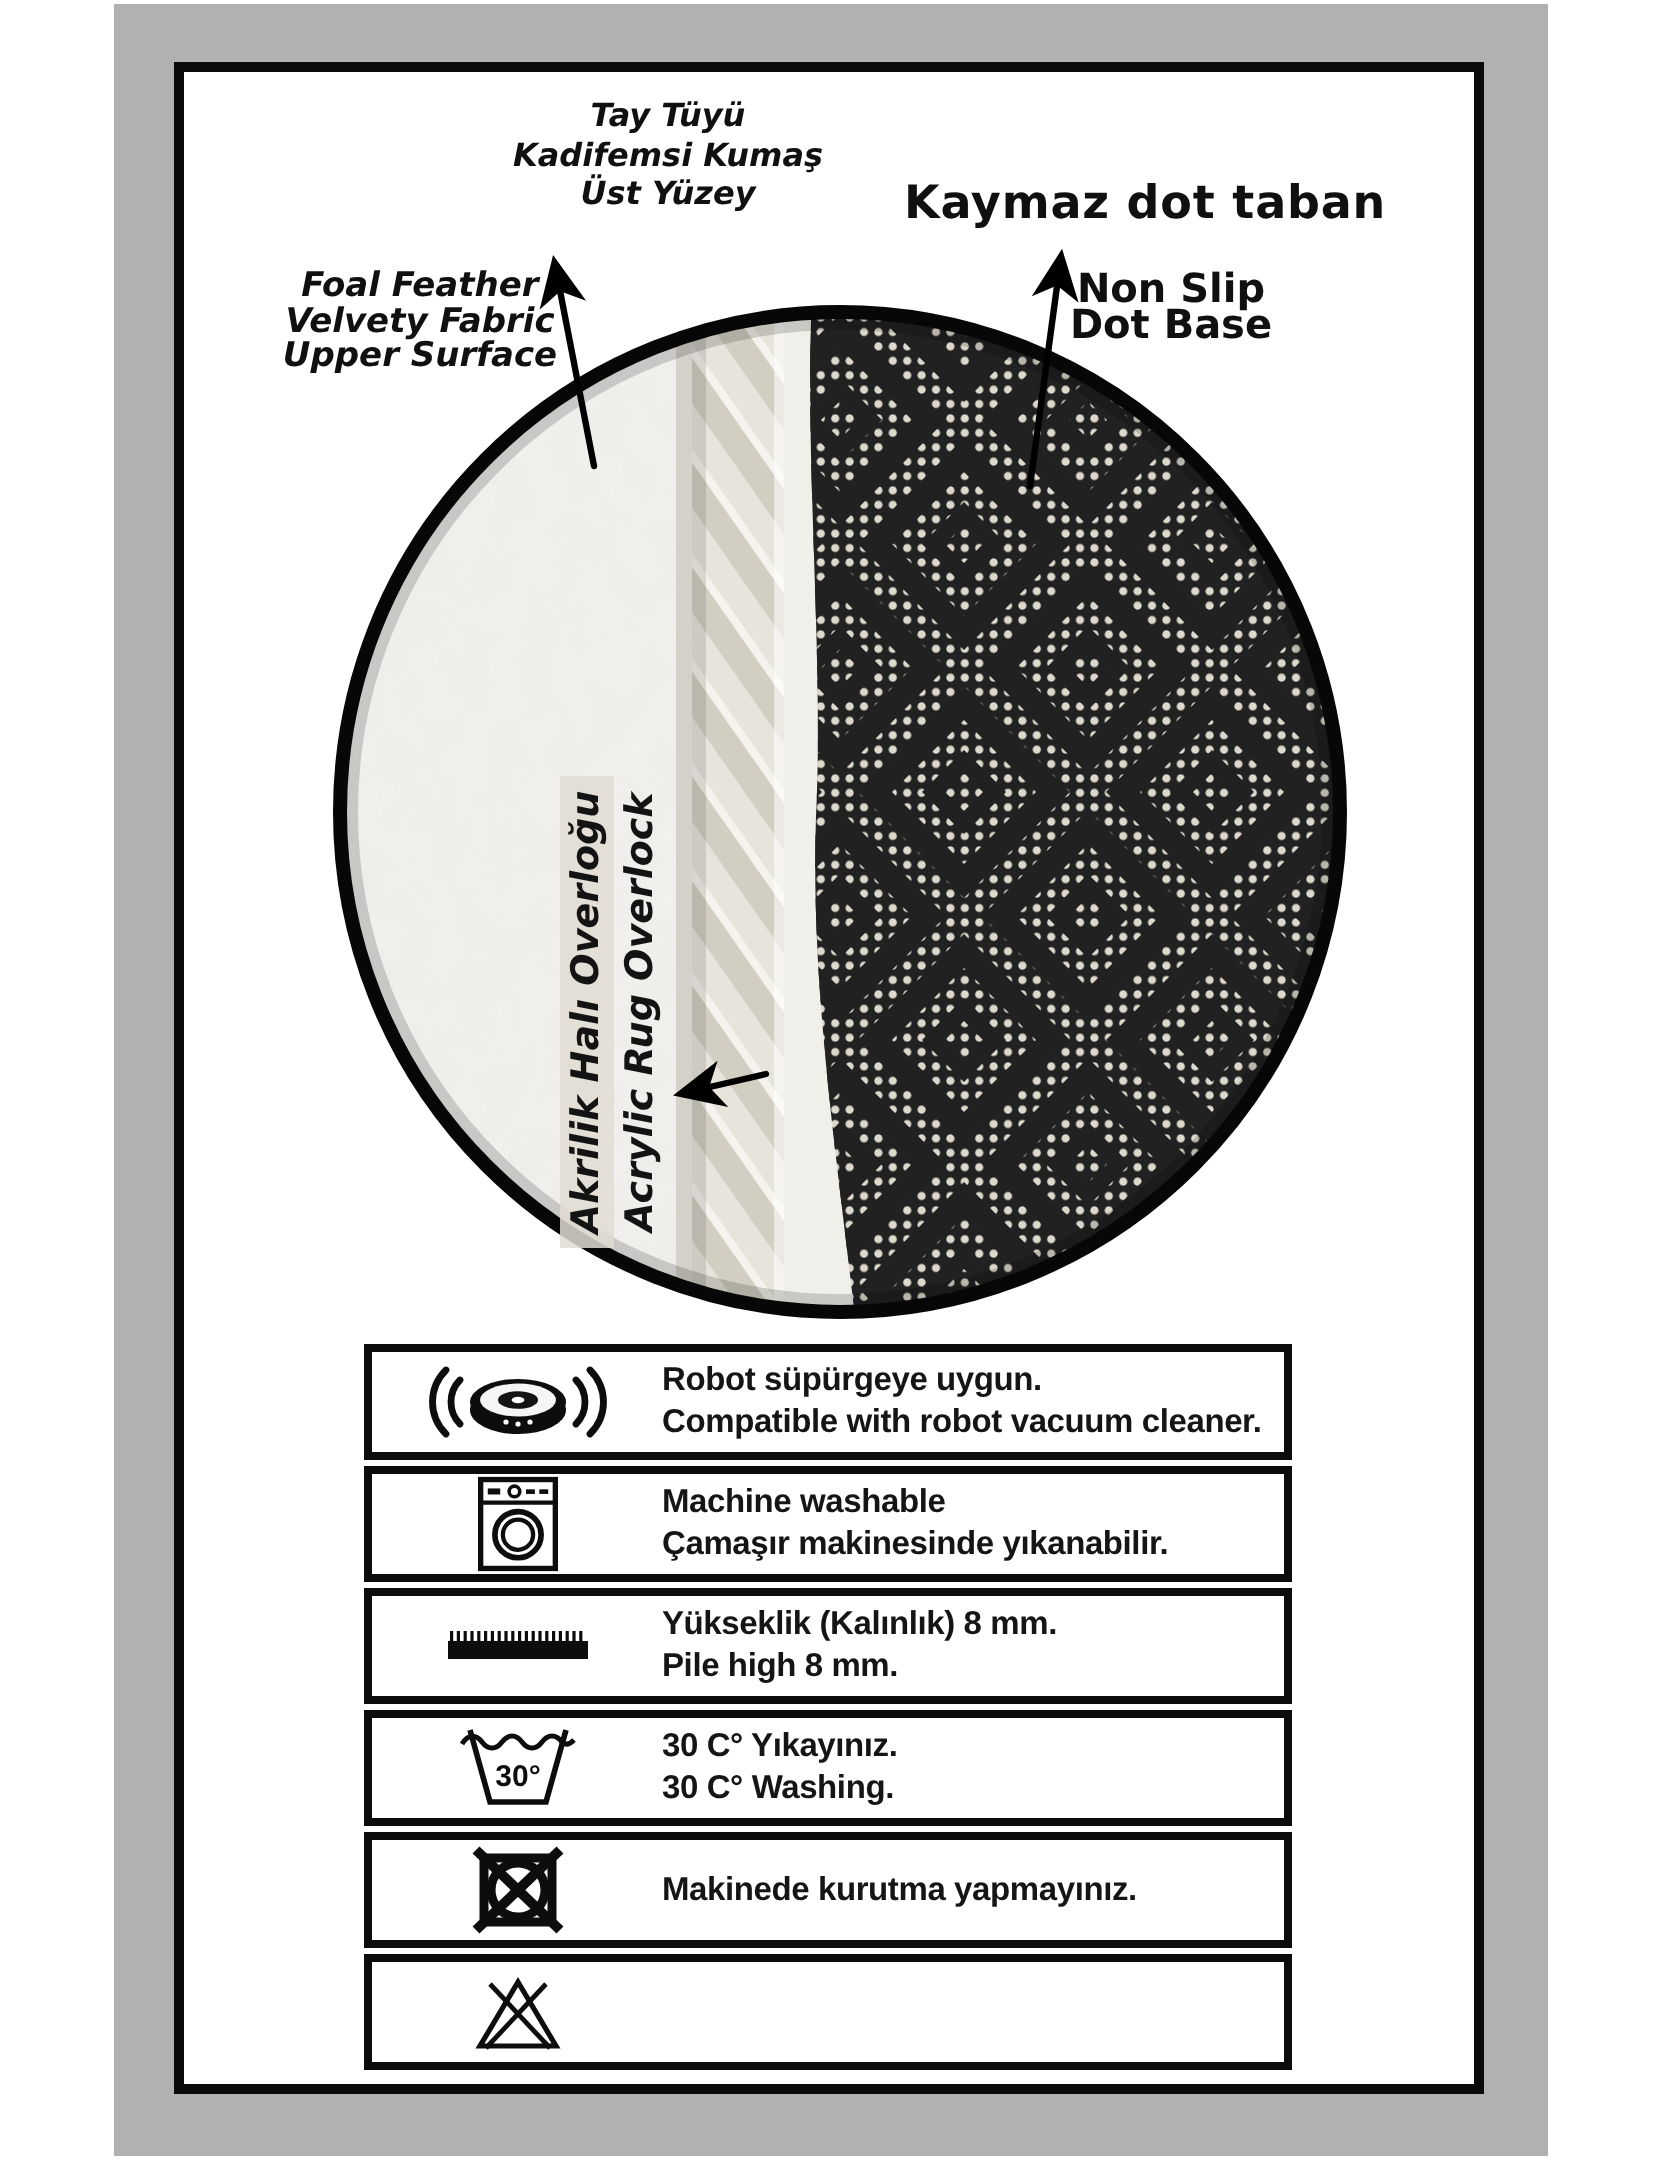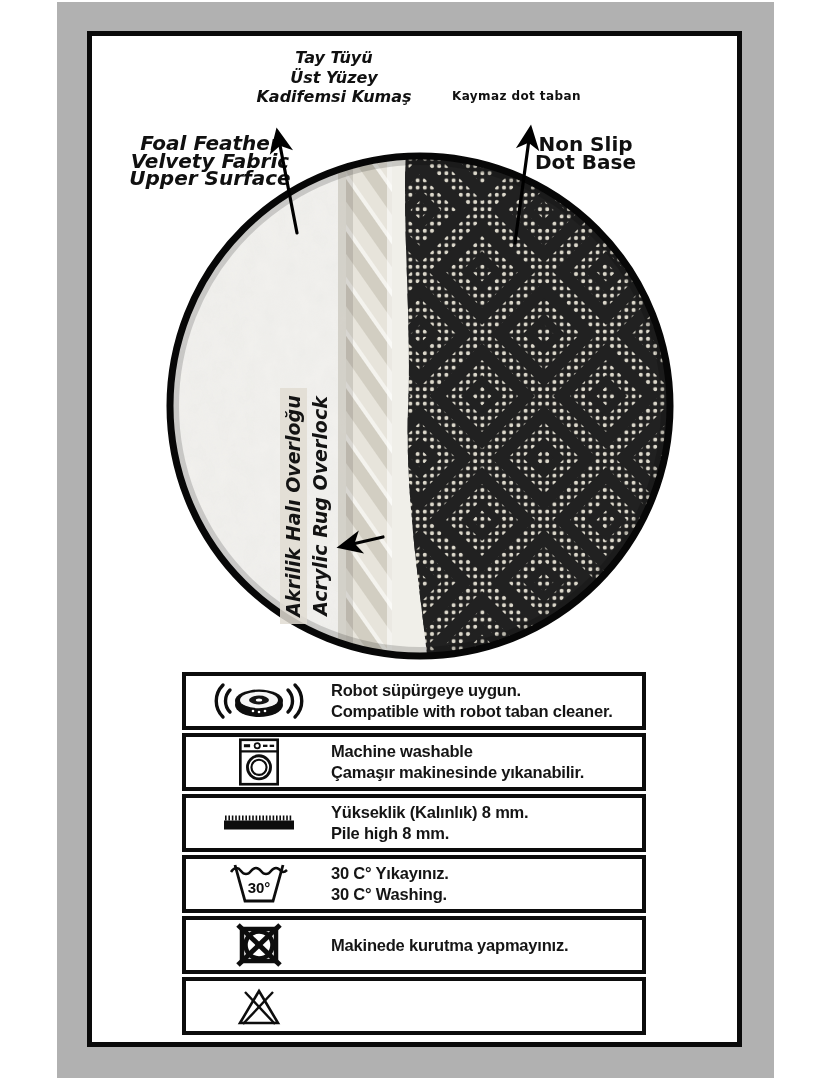--- a/index.html
+++ b/index.html
@@ -5,22 +5,22 @@
   html,body { margin:0; padding:0; }
   body { width:830px; height:1080px; background:#ffffff; overflow:hidden;
          font-family:"Liberation Sans", sans-serif; }
   .page { position:relative; width:830px; height:1080px; background:#ffffff; }
   .gray-frame { position:absolute; left:57px; top:2px; width:717px; height:1076px; background:#b1b1b1; }
   .card { position:absolute; left:87px; top:31px; width:655px; height:1016px;
           box-sizing:border-box; border:5px solid #0a0a0a; background:#ffffff; }
 
   .ann { position:absolute; font-family:"DejaVu Sans", sans-serif; font-weight:bold; color:#101010; }
   .tay     { left:142px; top:12px;  width:200px; text-align:center; font-style:italic; font-size:16px;  line-height:19.5px; }
-  .foal    { left:28px;  top:99px;  width:180px; text-align:center; font-style:italic; font-size:20px; line-height:17.5px; }
-  .kaymaz  { left:360px; top:53px;  font-size:12px; letter-spacing:0.4px; white-space:nowrap; }
+  .foal    { left:28px;  top:99px;  width:180px; text-align:center; font-style:italic; font-size:17px; line-height:17.5px; }
+  .kaymaz  { left:360px; top:53px;  font-size:23px; letter-spacing:0.4px; white-space:nowrap; }
   .nonslip { left:436px; top:100px; width:115px; text-align:center; font-size:20px; line-height:17.5px; }
 
   .rug { position:absolute; left:70px; top:112px; }
 
   .overlock { position:absolute; left:88px; top:440px; width:260px; height:60px;
               transform:rotate(-90deg); display:flex; flex-direction:column; align-items:center;
               font-family:"DejaVu Sans", sans-serif; font-style:italic; font-weight:bold;
               font-size:19px; line-height:27px; color:#131313; white-space:nowrap; }
   .ov-tr { background:rgba(224,220,210,0.85); padding:0 7px; }
 
@@ -36,22 +36,22 @@
 </head>
 <body>
 
 <div class="page">
   <div class="gray-frame"></div>
 
   <div class="card">
 
     <div class="ann tay">
       <div>Tay Tüyü</div>
+      <div>Kadifemsi Kumaş</div>
       <div>Üst Yüzey</div>
-      <div>Kadifemsi Kumaş</div>
     </div>
 
     <div class="ann foal">
       <div>Foal Feather</div>
       <div>Velvety Fabric</div>
       <div>Upper Surface</div>
     </div>
 
     <div class="ann kaymaz">Kaymaz dot taban</div>
 
@@ -164,21 +164,21 @@
             <ellipse cx="50" cy="21" rx="19" ry="8.2" fill="#f5f5f5"></ellipse>
             <ellipse cx="50" cy="21" rx="10" ry="4.4" fill="#141414"></ellipse>
             <ellipse cx="50" cy="21" rx="3.2" ry="1.6" fill="#ffffff"></ellipse>
             <circle cx="44" cy="32" r="1.3" fill="#ffffff"></circle>
             <circle cx="50" cy="33" r="1.3" fill="#ffffff"></circle>
             <circle cx="56" cy="32" r="1.3" fill="#ffffff"></circle>
           </svg>
         </div>
         <div class="text-cell">
           <div>Robot süpürgeye uygun.</div>
-          <div>Compatible with robot taban cleaner.</div>
+          <div>Compatible with robot vacuum cleaner.</div>
         </div>
       </div>
 
       <div class="care-row">
         <div class="icon-cell">
           <svg width="42" height="48" viewBox="0 0 46 54">
             <rect x="2" y="2" width="42" height="50" fill="none" stroke="#0d0d0d" stroke-width="3"></rect>
             <line x1="2" y1="15" x2="44" y2="15" stroke="#0d0d0d" stroke-width="2.4"></line>
             <rect x="6" y="7" width="7" height="3.4" fill="#0d0d0d"></rect>
             <circle cx="21" cy="8.7" r="3" fill="none" stroke="#0d0d0d" stroke-width="2"></circle>

